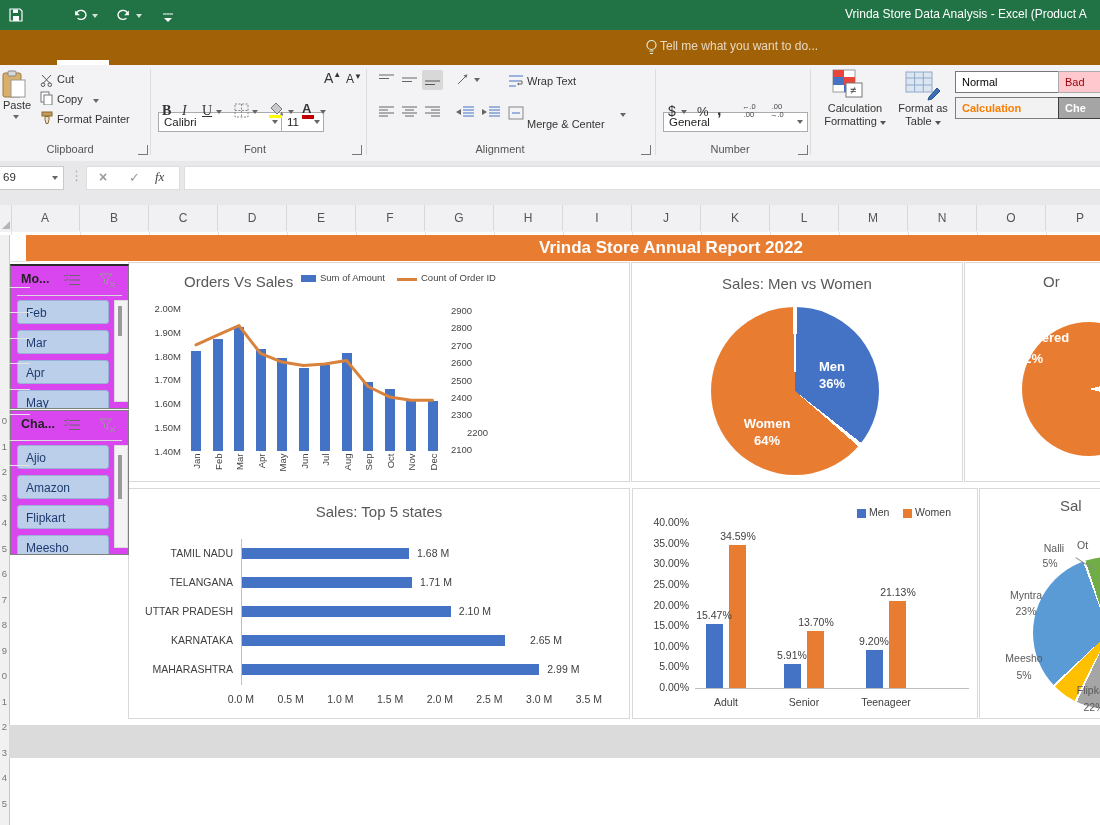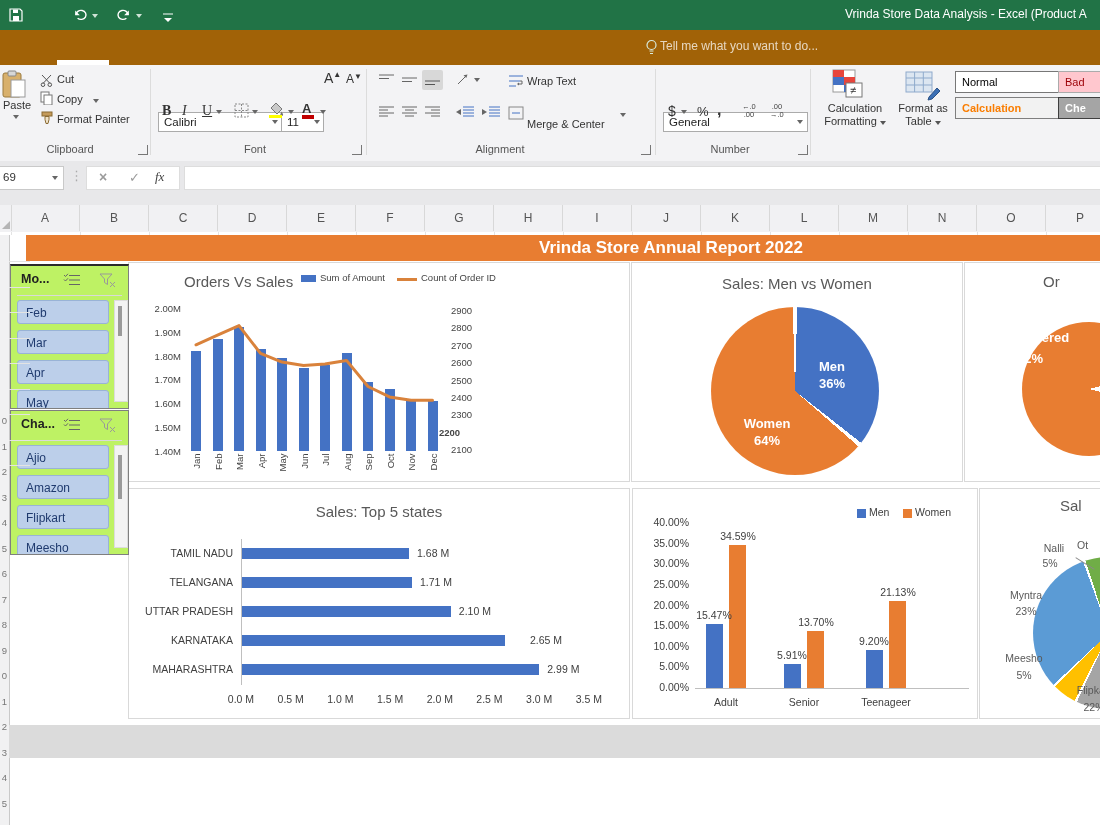--- a/index.html
+++ b/index.html
@@ -35,21 +35,21 @@
   #banner{left:26px;top:3px;width:1290px;height:26px;background:#E87D31;color:#fff;
           font-weight:bold;font-size:17px;text-align:center;line-height:26px;}
   .panel{background:#fff;border:1px solid #D9D9D9;}
   .ctitle{font-size:15px;color:#595959;white-space:nowrap;}
   .tick{font-size:9.5px;color:#444;}
   .dlab{font-size:10.5px;color:#404040;white-space:nowrap;}
   .pie{border-radius:50%;}
   .pielab{color:#fff;font-weight:bold;font-size:13px;text-align:center;white-space:nowrap;}
   .glab{font-size:10.5px;color:#595959;text-align:center;white-space:nowrap;}
   
-  .slicer{background:#bef264;border:1px solid #7F7F7F;overflow:hidden;}
+  .slicer{background:#d946ef;border:1px solid #7F7F7F;overflow:hidden;}
   .sl-title{font-size:12.5px;font-weight:bold;color:#222;}
   .sl-item{left:6px;width:92px;height:24px;border-radius:3px;background:#BCCFEA;border:1px solid #99B3D6;
            font-size:12px;color:#1F3A6E;line-height:24px;padding-left:8px;box-sizing:border-box;}
   .sl-track{left:103px;width:12px;background:#F3F3F3;border:1px solid #DCDCDC;}
   .gline{background:#E3E3E3;}
   .rowdig{font-size:9.5px;color:#777;}
 </style>
 </head>
 <body>
 
@@ -335,21 +335,21 @@
           <div class="tick" style="position: absolute; left: 10px; top: 135.32px; width: 42px; text-align: right;">1.60M</div>
           <div class="tick" style="position: absolute; left: 10px; top: 159.15px; width: 42px; text-align: right;">1.50M</div>
           <div class="tick" style="position: absolute; left: 10px; top: 182.98px; width: 42px; text-align: right;">1.40M</div>
           <div class="tick" style="position: absolute; left: 322px; top: 42px; width: 40px;">2900</div>
           <div class="tick" style="position: absolute; left: 322px; top: 59.375px; width: 40px;">2800</div>
           <div class="tick" style="position: absolute; left: 322px; top: 76.75px; width: 40px;">2700</div>
           <div class="tick" style="position: absolute; left: 322px; top: 94.125px; width: 40px;">2600</div>
           <div class="tick" style="position: absolute; left: 322px; top: 111.5px; width: 40px;">2500</div>
           <div class="tick" style="position: absolute; left: 322px; top: 128.875px; width: 40px;">2400</div>
           <div class="tick" style="position: absolute; left: 322px; top: 146.25px; width: 40px;">2300</div>
-          <div class="tick" style="position: absolute; left: 310px; top: 163.625px; width: 40px; font-weight: bold;">2200</div>
+          <div class="tick" style="position: absolute; left: 338px; top: 163.625px; width: 40px;">2200</div>
           <div class="tick" style="position: absolute; left: 322px; top: 181px; width: 40px;">2100</div>
           <div style="position: absolute; left: 62px; top: 87.9px; width: 10px; height: 100.1px; background: rgb(68, 114, 196);"></div>
           <div style="position: absolute; left: 83.5px; top: 75.9833px; width: 10px; height: 112.017px; background: rgb(68, 114, 196);"></div>
           <div style="position: absolute; left: 105px; top: 64.0667px; width: 10px; height: 123.933px; background: rgb(68, 114, 196);"></div>
           <div style="position: absolute; left: 126.5px; top: 85.5167px; width: 10px; height: 102.483px; background: rgb(68, 114, 196);"></div>
           <div style="position: absolute; left: 148px; top: 95.05px; width: 10px; height: 92.95px; background: rgb(68, 114, 196);"></div>
           <div style="position: absolute; left: 169.5px; top: 104.583px; width: 10px; height: 83.4167px; background: rgb(68, 114, 196);"></div>
           <div style="position: absolute; left: 191px; top: 102.2px; width: 10px; height: 85.8px; background: rgb(68, 114, 196);"></div>
           <div style="position: absolute; left: 212.5px; top: 90.2833px; width: 10px; height: 97.7167px; background: rgb(68, 114, 196);"></div>
           <div style="position: absolute; left: 234px; top: 118.883px; width: 10px; height: 69.1167px; background: rgb(68, 114, 196);"></div>

